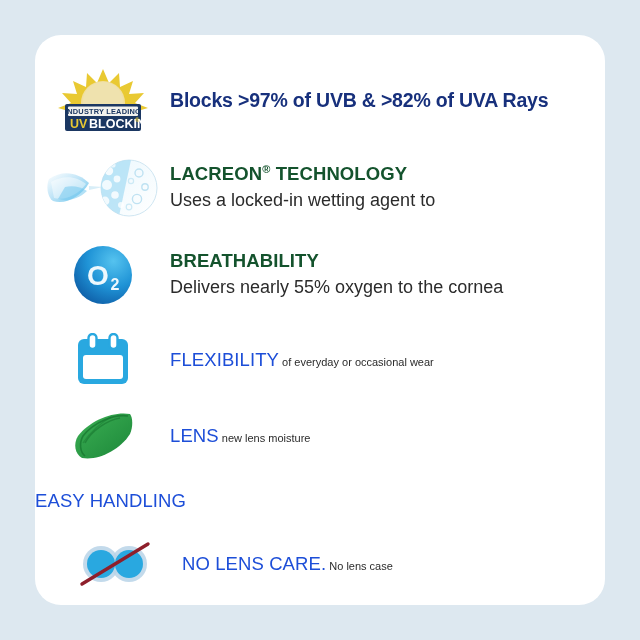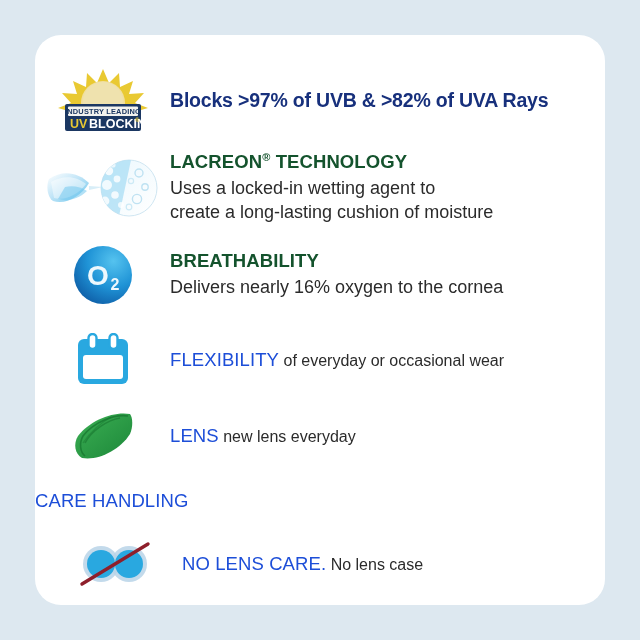--- a/index.html
+++ b/index.html
@@ -81,21 +81,21 @@
     line-height: 1.25;
   }
   .inline-title {
     color: #1d4ed8;
     font-weight: normal;
     font-size: 18.5px;
     letter-spacing: 0.1px;
   }
   .inline-rest {
     color: #2b2b2b;
-    font-size: 16px;
+    font-size: 11px;
   }
 
   
   .row-uv       { position:absolute; left:0; top:26px;  height:78px;  width:570px; }
   .row-lacreon  { position:absolute; left:0; top:110px; height:86px;  width:570px; }
   .row-breath   { position:absolute; left:0; top:200px; height:80px;  width:570px; }
   .row-flex     { position:absolute; left:0; top:288px; height:74px;  width:570px; }
   .row-fresh    { position:absolute; left:0; top:366px; height:70px;  width:570px; }
   .row-easy     { position:absolute; left:0; top:434px; height:64px;  width:570px; }
   .row-nolens   { position:absolute; left:12px; top:496px; height:66px;  width:570px; }
@@ -188,21 +188,20 @@
                 <circle cx="86" cy="24" r="2.6" fill="none" stroke="#cdeaf6" stroke-width="1.2"></circle>
                 <circle cx="84" cy="50" r="2.8" fill="none" stroke="#cdeaf6" stroke-width="1.2"></circle>
               </g>
             </svg>
           </div>
         </div>
         <div class="text-cell">
           <div class="title"><span>LACREON</span><span class="sup">®</span><span> TECHNOLOGY</span></div>
           <div class="subtext">
             <div>Uses a locked-in wetting agent to</div>
-            <div>create a long-lasting cushion of moisture</div>
           </div>
         </div>
       </div>
 
       <div class="feature-row row-breath">
         <div class="icon-cell">
           <div class="o2-wrap">
             <svg width="60" height="60" viewBox="0 0 60 60" class="icon-svg">
               <defs>
                 <radialGradient id="o2Grad" cx="68%" cy="26%" r="82%">
@@ -212,21 +211,21 @@
                 </radialGradient>
               </defs>
               <circle cx="30" cy="30" r="29" fill="url(#o2Grad)"></circle>
               <text x="25" y="40" text-anchor="middle" font-family="'Liberation Sans',sans-serif" font-size="28" font-weight="bold" fill="#eef8fd">O</text>
               <text x="42" y="45" text-anchor="middle" font-family="'Liberation Sans',sans-serif" font-size="16" font-weight="bold" fill="#eef8fd">2</text>
             </svg>
           </div>
         </div>
         <div class="text-cell">
           <div class="title">BREATHABILITY</div>
-          <div class="subtext">Delivers nearly 16% oxygen to the cornea</div>
+          <div class="subtext">Delivers nearly 55% oxygen to the cornea</div>
         </div>
       </div>
 
       <div class="feature-row row-flex">
         <div class="icon-cell">
           <div>
             <svg width="58" height="54" viewBox="0 0 58 54" class="icon-svg">
               <rect x="4" y="6" width="50" height="45" rx="6" fill="#29a8e0"></rect>
               <rect x="9" y="22" width="40" height="24" rx="3" fill="#ffffff"></rect>
               <rect x="14.5" y="1" width="8" height="15" rx="4" fill="#ffffff" stroke="#29a8e0" stroke-width="2.4"></rect>
@@ -250,27 +249,27 @@
                 </linearGradient>
               </defs>
               <path d="M60 4 C44 1, 20 10, 8 26 C3 34, 5 44, 12 48 C28 51, 50 40, 60 24 C63 17, 63 8, 60 4 Z" fill="url(#leafGrad)"></path>
               <path d="M58 6 C44 4, 24 12, 13 26 C9 33, 10 42, 15 46" fill="none" stroke="#17762f" stroke-width="1.6" opacity="0.75"></path>
               <path d="M50 8 C38 10, 22 20, 15 33" fill="none" stroke="#17762f" stroke-width="1.4" opacity="0.6"></path>
               <path d="M41 7 C32 12, 20 22, 13 33" fill="none" stroke="#17762f" stroke-width="1.2" opacity="0.45"></path>
             </svg>
           </div>
         </div>
         <div class="text-cell">
-          <div class="inline-wrap"><span class="inline-title">LENS</span><span class="inline-rest"> new lens everyday</span></div>
+          <div class="inline-wrap"><span class="inline-title">LENS</span><span class="inline-rest"> new lens moisture</span></div>
         </div>
       </div>
 
       <div class="feature-row row-easy">
         <div class="text-cell">
-          <div class="inline-wrap"><span class="inline-title">CARE HANDLING</span><span class="inline-rest"></span></div>
+          <div class="inline-wrap"><span class="inline-title">EASY HANDLING</span><span class="inline-rest"></span></div>
         </div>
       </div>
 
       <div class="feature-row row-nolens">
         <div class="icon-cell">
           <div>
             <svg width="72" height="46" viewBox="0 0 72 46" class="icon-svg">
               <circle cx="22" cy="23" r="18" fill="#b9d3e8" opacity="0.85"></circle>
               <circle cx="50" cy="23" r="18" fill="#b9d3e8" opacity="0.85"></circle>
               <circle cx="22" cy="23" r="14" fill="#29a8e0"></circle>

